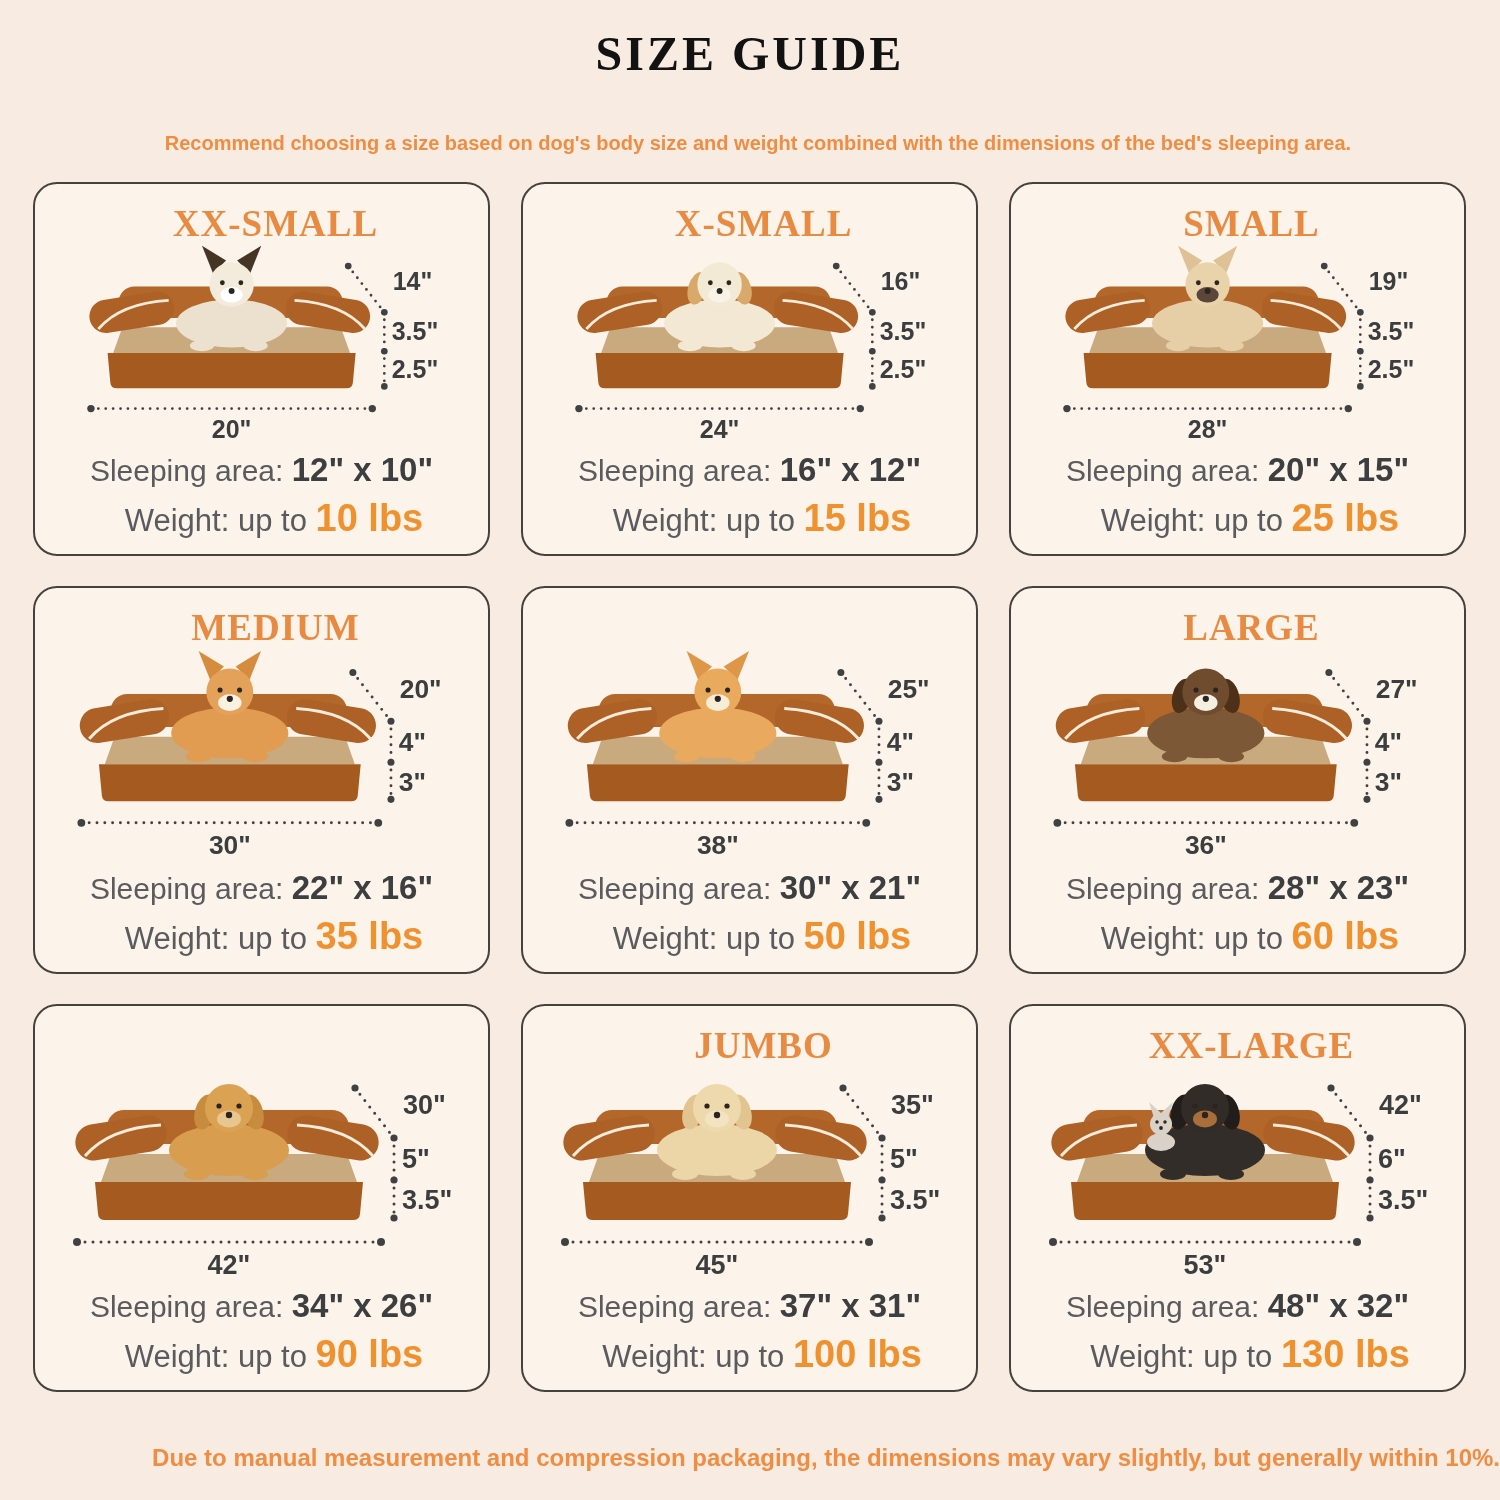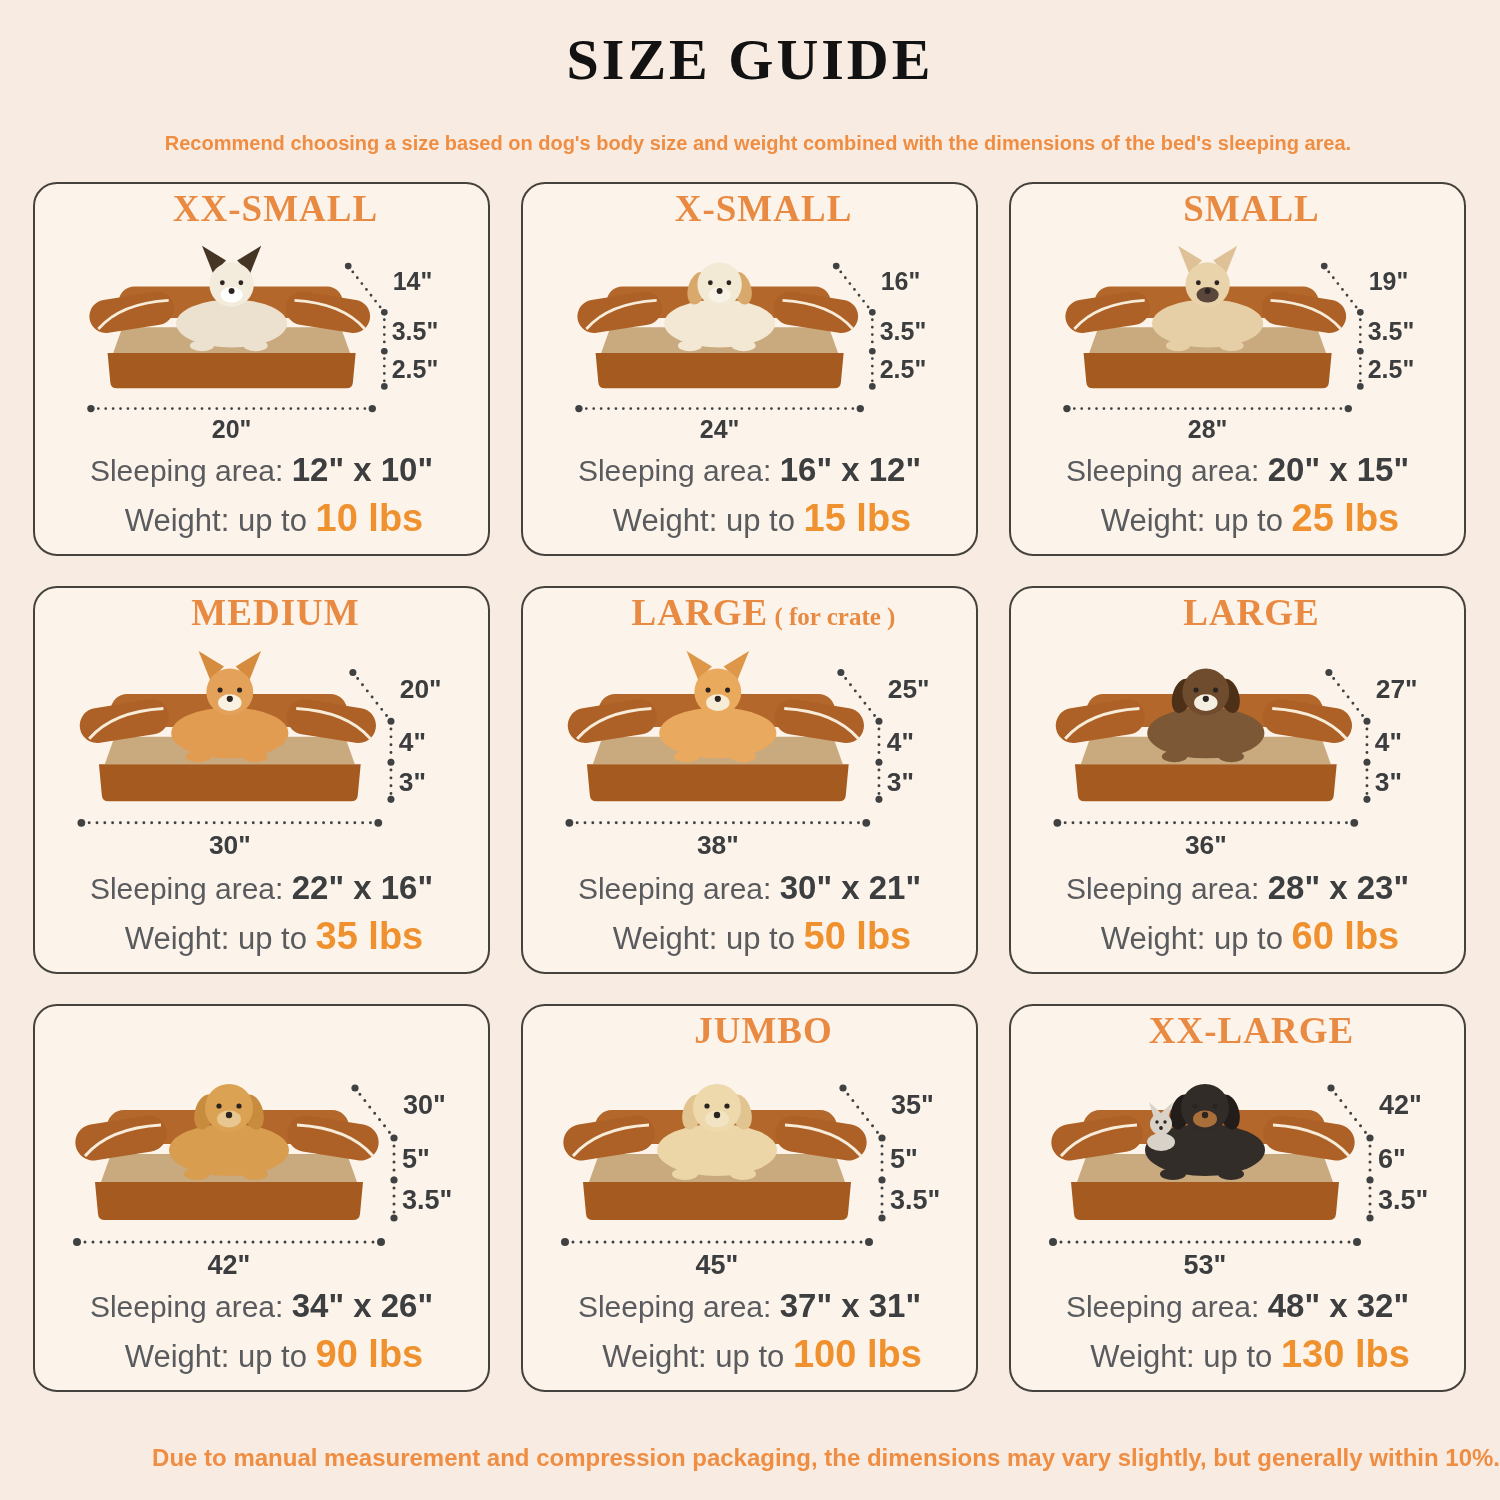--- a/index.html
+++ b/index.html
@@ -4,38 +4,38 @@
 <style>
   html,body { margin:0; padding:0; }
   body {
     width:1500px; height:1500px; position:relative; overflow:hidden;
     background:#f8ece2;
     font-family:"Liberation Sans", sans-serif;
   }
   .page-title {
     position:absolute; top:26px; left:0; width:100%; text-align:center;
     font-family:"Liberation Serif", serif; font-weight:bold;
-    font-size:58px; letter-spacing:3px; color:#121212;
+    font-size:48px; letter-spacing:3px; color:#121212;
   }
   .subtitle {
     position:absolute; top:132px; left:8px; width:100%; text-align:center;
     font-size:20px; font-weight:bold; color:#ef8d42;
   }
   .grid {
     position:absolute; top:182px; left:33px; width:1434px;
     display:grid; grid-template-columns:repeat(3,457px);
     grid-template-rows:374px 388px 388px; column-gap:31px; row-gap:30px;
   }
   .card {
     position:relative; background:#fcf4ea;
     border:2px solid #45413c; border-radius:24px;
     box-sizing:border-box;
   }
   .card-title {
-    margin-top:3px; text-align:center;
+    margin-top:18px; text-align:center;
     font-family:"Liberation Serif", serif; font-weight:bold;
     font-size:37px; color:#e98a42; letter-spacing:1px;padding-left:28px;
   }
   .card-title .suffix { font-size:25px; letter-spacing:0; }
   .card-title .suffix:empty { display:none; }
   .figure {
     position:absolute; left:6px; right:2px; top:50px; bottom:92px;
     display:flex; align-items:center; justify-content:center;
   }
   svg.fig { width:420px; height:auto; display:block; }
@@ -316,23 +316,20 @@
       </div>
       <div class="wt">
         <span>Weight:</span>
         <span>up to</span>
         <b>35 lbs</b>
       </div>
     </div>
   </div>
 
   <div class="card r1">
-    <div class="card-title">
-      <span>LARGE</span><span class="suffix"> ( for crate )</span>
-    </div>
     <div class="figure">
       <svg class="fig" viewBox="0 0 430 230">
 
         <g>
           <rect x="58" y="48" width="242" height="34" rx="17" fill="#b4672a"></rect>
           <path d="M62,92 L298,92 L308,120 L52,120 Z" fill="#c9a97e"></path>
 
           <g>
             <ellipse cx="180" cy="88" rx="60" ry="26" fill="#e9a95e"></ellipse>
             <ellipse cx="148" cy="112" rx="13" ry="6" fill="#e9a95e"></ellipse>

